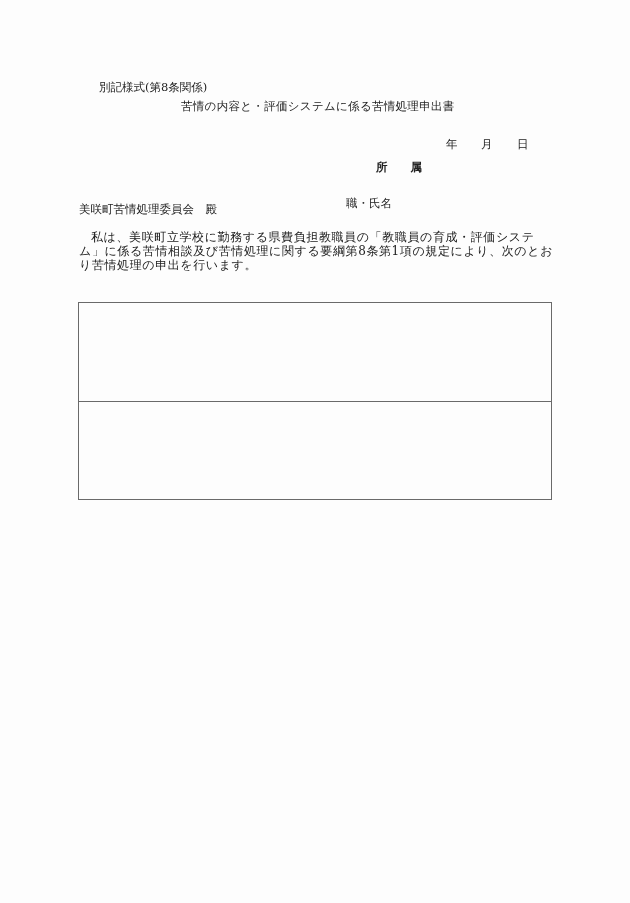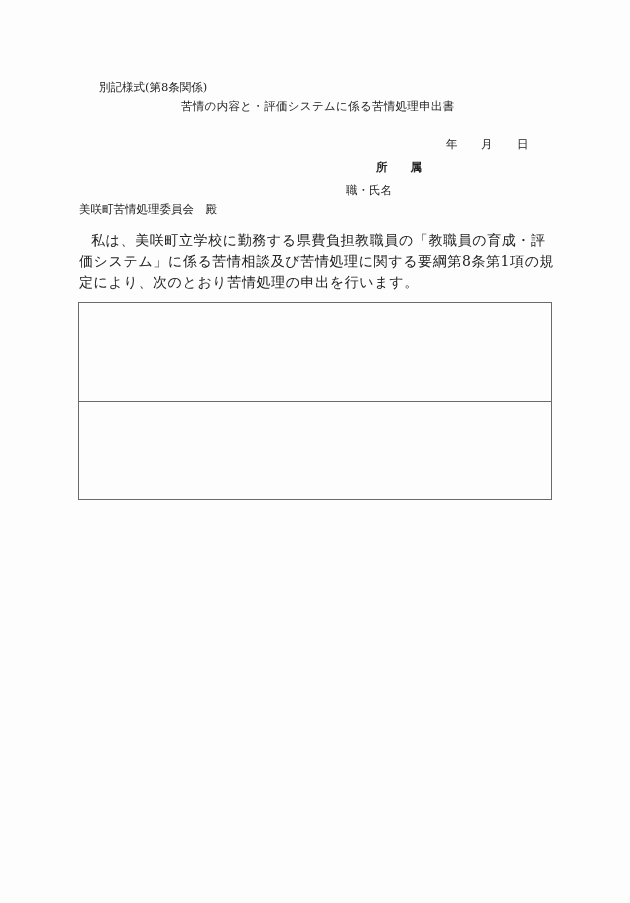--- a/index.html
+++ b/index.html
@@ -7,21 +7,21 @@
     width: 630px; height: 903px;
     background: #fdfdfd;
     position: relative;
     overflow: hidden;
     font-family: "DejaVu Serif", "Liberation Serif", serif;
     color: #222;
   }
   .t { position: absolute; white-space: nowrap; font-size: 11.5px; line-height: 14px; }
   .para {
     position: absolute; left: 79px; top: 230px; width: 476px;
-    font-size: 14px; line-height: 21px; letter-spacing: 0.6px;
+    font-size: 12px; line-height: 14px; letter-spacing: 0.6px;
     text-indent: 12px;
   }
   .tbl {
     position: absolute; left: 78px; top: 302px;
     width: 474px; height: 198px;
     border: 1px solid #6a6a6a;
     box-sizing: border-box;
   }
   .row { position: absolute; left: 0; width: 100%; box-sizing: border-box; }
   .row1 { top: 0; height: 99px; border-bottom: 1px solid #6a6a6a; }
@@ -42,21 +42,21 @@
 <div class="t" style="left:181px; top:99px; letter-spacing:0.3px;">苦情の内容と・評価システムに係る苦情処理申出書</div>
 
 <div>
   <span class="t" style="left:446px; top:137px;">年</span>
   <span class="t" style="left:481px; top:137px;">月</span>
   <span class="t" style="left:517px; top:137px;">日</span>
 </div>
 
 <div class="t" style="left:79px; top:157px;margin-top:45px;">美咲町苦情処理委員会　殿</div>
 <div class="t" style="left:376px; top:160px;font-weight:bold;">所　　属</div>
-<div class="t" style="left:346px; top:183px;">職・氏名</div>
+<div class="t" style="left:346px; top:196px;">職・氏名</div>
 
 <div class="para">私は、美咲町立学校に勤務する県費負担教職員の「教職員の育成・評価システム」に係る苦情相談及び苦情処理に関する要綱第8条第1項の規定により、次のとおり苦情処理の申出を行います。</div>
 
 <div class="tbl">
   <div class="row row1">
     <div class="val"></div>
   </div>
   <div class="row row2">
     <div class="val"></div>
   </div>

